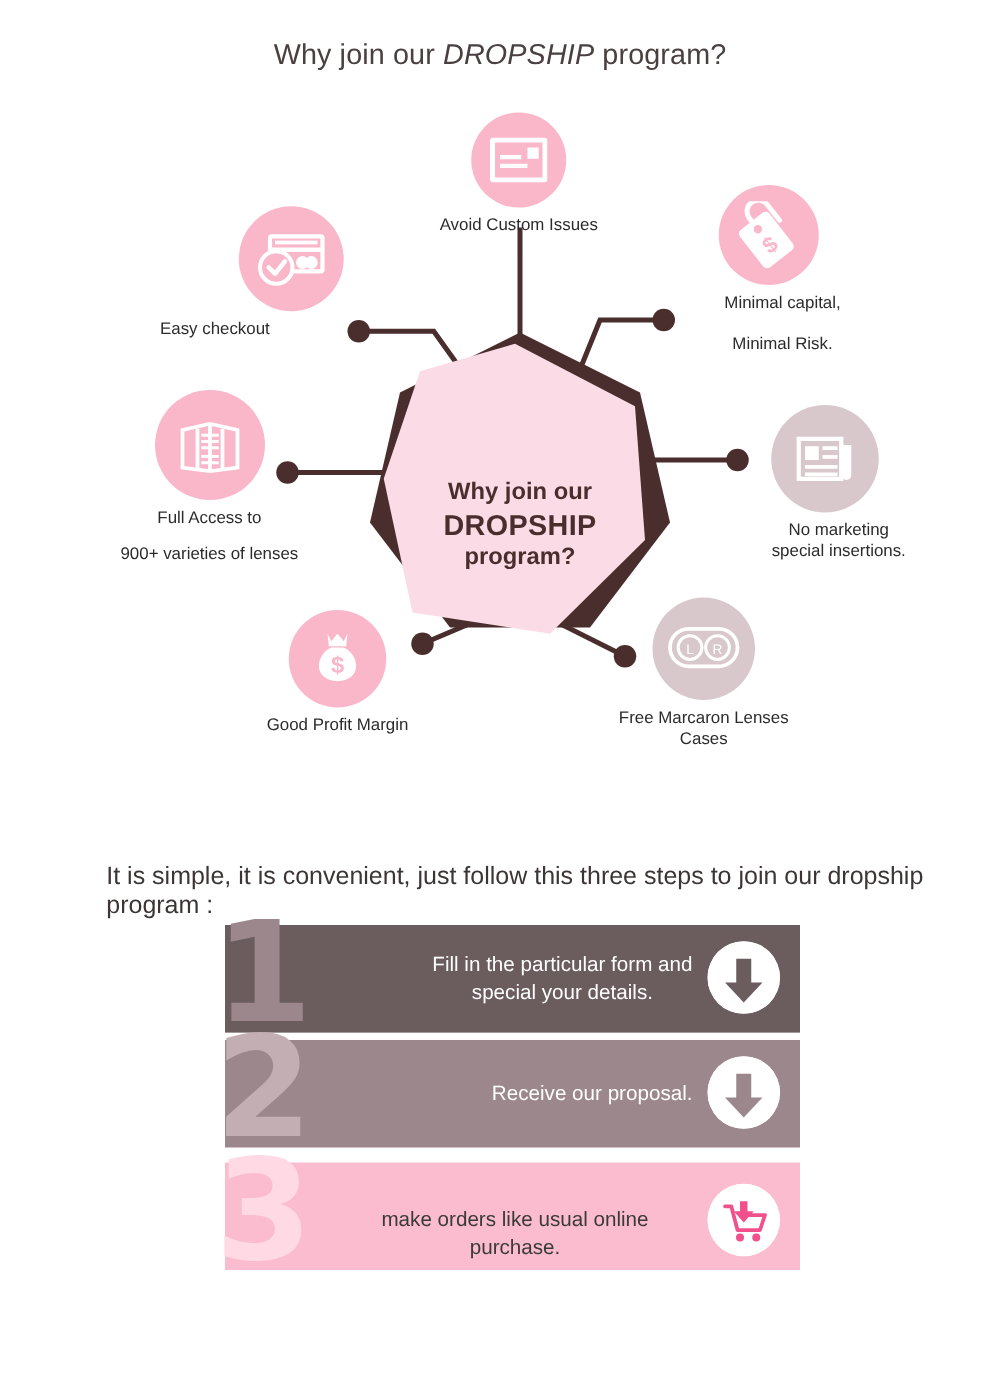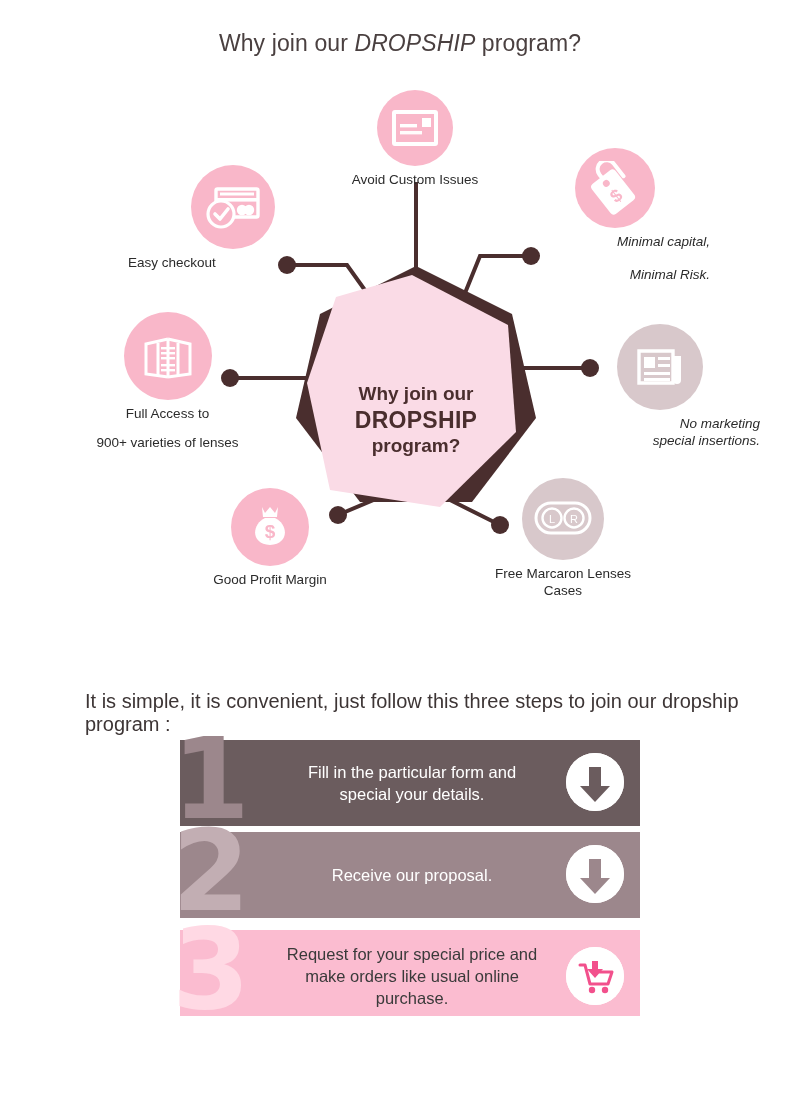--- a/index.html
+++ b/index.html
@@ -73,21 +73,21 @@
   
   #node-custom   { left: 300px; top: 20px;  width: 230px; }
   #node-checkout { left: 128px; top: 95px;  width: 210px; }
   #node-access   { left:  55px; top: 242px; width: 225px; }
   #node-profit   { left: 175px; top: 418px; width: 190px; }
   #node-cases    { left: 468px; top: 408px; width: 190px; }
   #node-market   { left: 560px; top: 254px; width: 200px; }
   #node-capital  { left: 520px; top:  78px; width: 190px; }
 
   #node-capital .node-label,
-  #node-market  .node-label { text-align: right; padding-left: 22px; font-style: italic;}
+  #node-market  .node-label { text-align: center; padding-left: 22px;}
   #node-checkout .node-label { text-align: left; }
 
   
   #hub-text {
     position: absolute;
     left: 318px;
     top: 262px;
     width: 196px;
     height: 176px;
     display: flex;
@@ -136,21 +136,21 @@
     font-weight: 700;
     line-height: 110px;
     font-family: "DejaVu Sans", sans-serif;
   }
   .step-text {
     position: absolute;
     top: 0;
     height: 86px;
     display: flex;
     align-items: center;
-    justify-content: center;
+    justify-content: flex-end;
     text-align: center;
     font-size: 16.5px;
     line-height: 22px;
     left: 90px;
     right: 86px;
   }
   .step-icon {
     position: absolute;
     right: 16px;
     top: 13px;
@@ -369,21 +369,21 @@
     </div>
   </div>
 
   <div class="step" id="step-3">
     <svg class="step-bar" viewBox="0 0 460 92" preserveAspectRatio="none">
       <polygon points="0,2 460,2 460,92 0,92" fill="#fbbcd0"></polygon>
     </svg>
     <div class="step-num">3</div>
     <div class="step-text" style="height:92px">
       <span>
-        <span>Request for your special price and</span><br>
+        <br>
         <span>make orders like usual online purchase.</span>
       </span>
     </div>
     <div class="step-icon" style="top:17px">
       <svg width="58" height="58" viewBox="0 0 58 58">
         <circle cx="29" cy="29" r="29" fill="#ffffff"></circle>
         <g stroke="#f2508c" stroke-width="3" fill="none" stroke-linecap="round" stroke-linejoin="round">
           <path d="M 14 18 h 5 l 5 19 h 18 l 4 -12 h -12"></path>
         </g>
         <path d="M 26 14 h 6 v 8 h 5 l -8 9 l -8 -9 h 5 Z" fill="#f2508c"></path>

